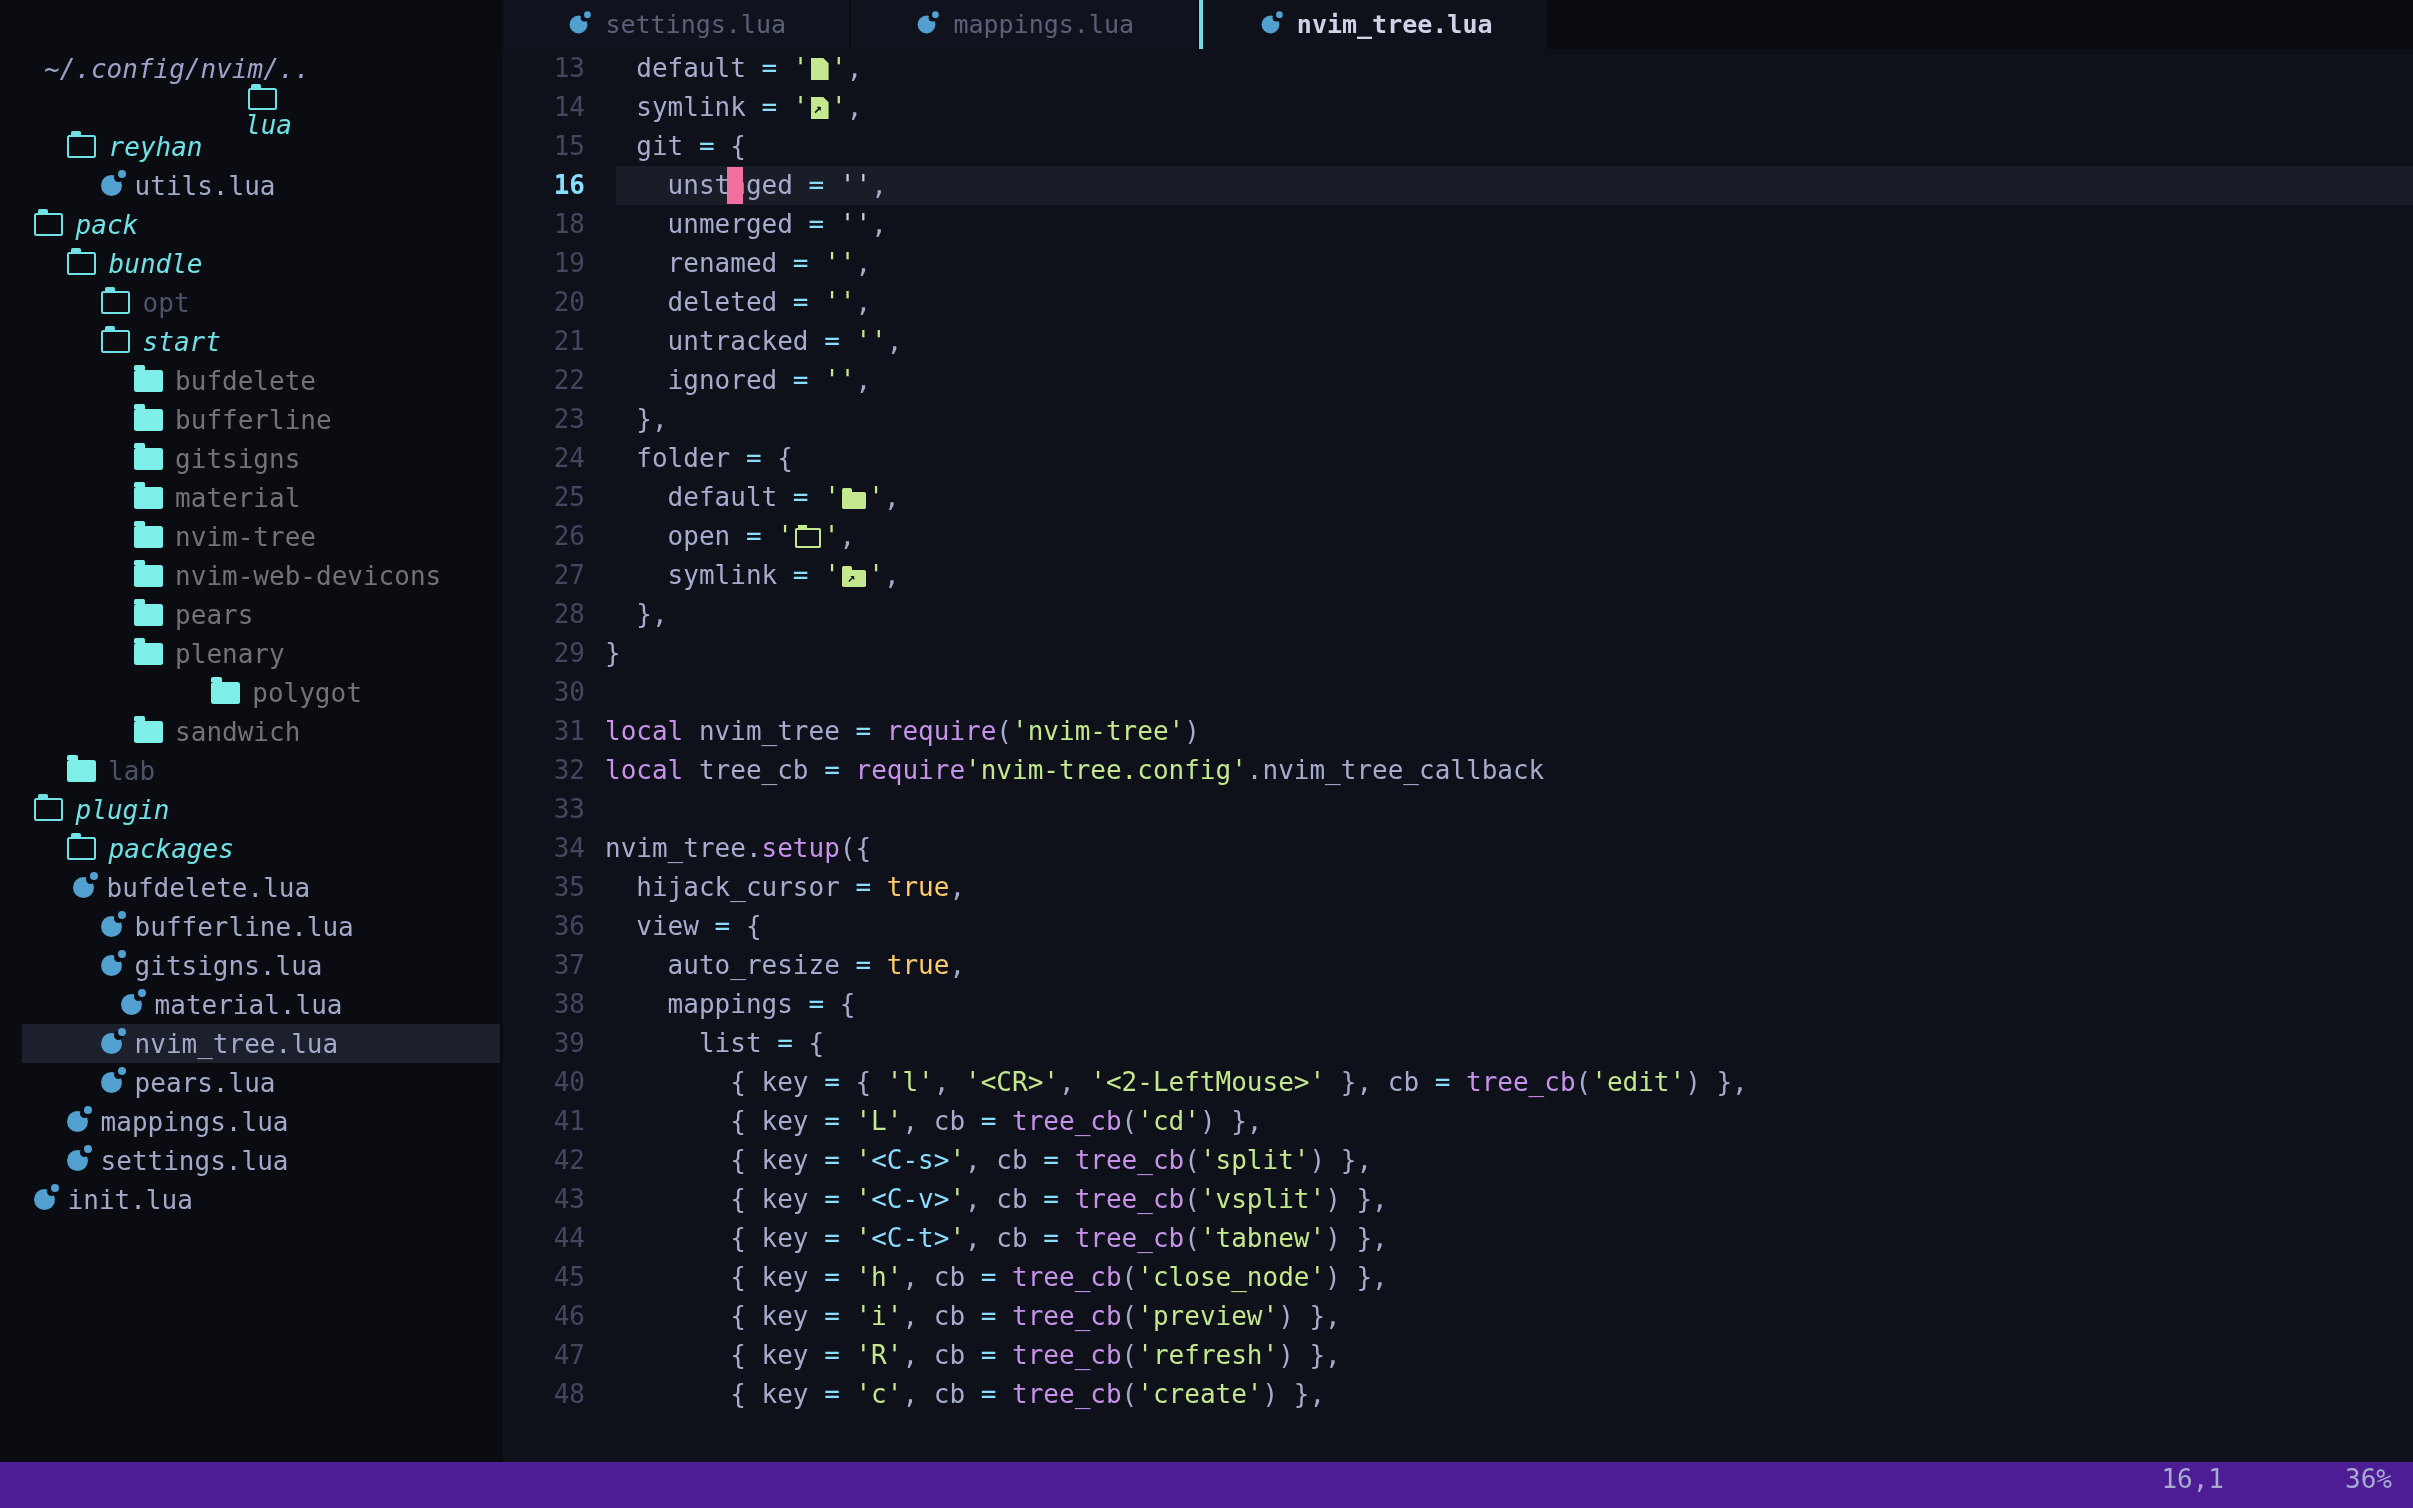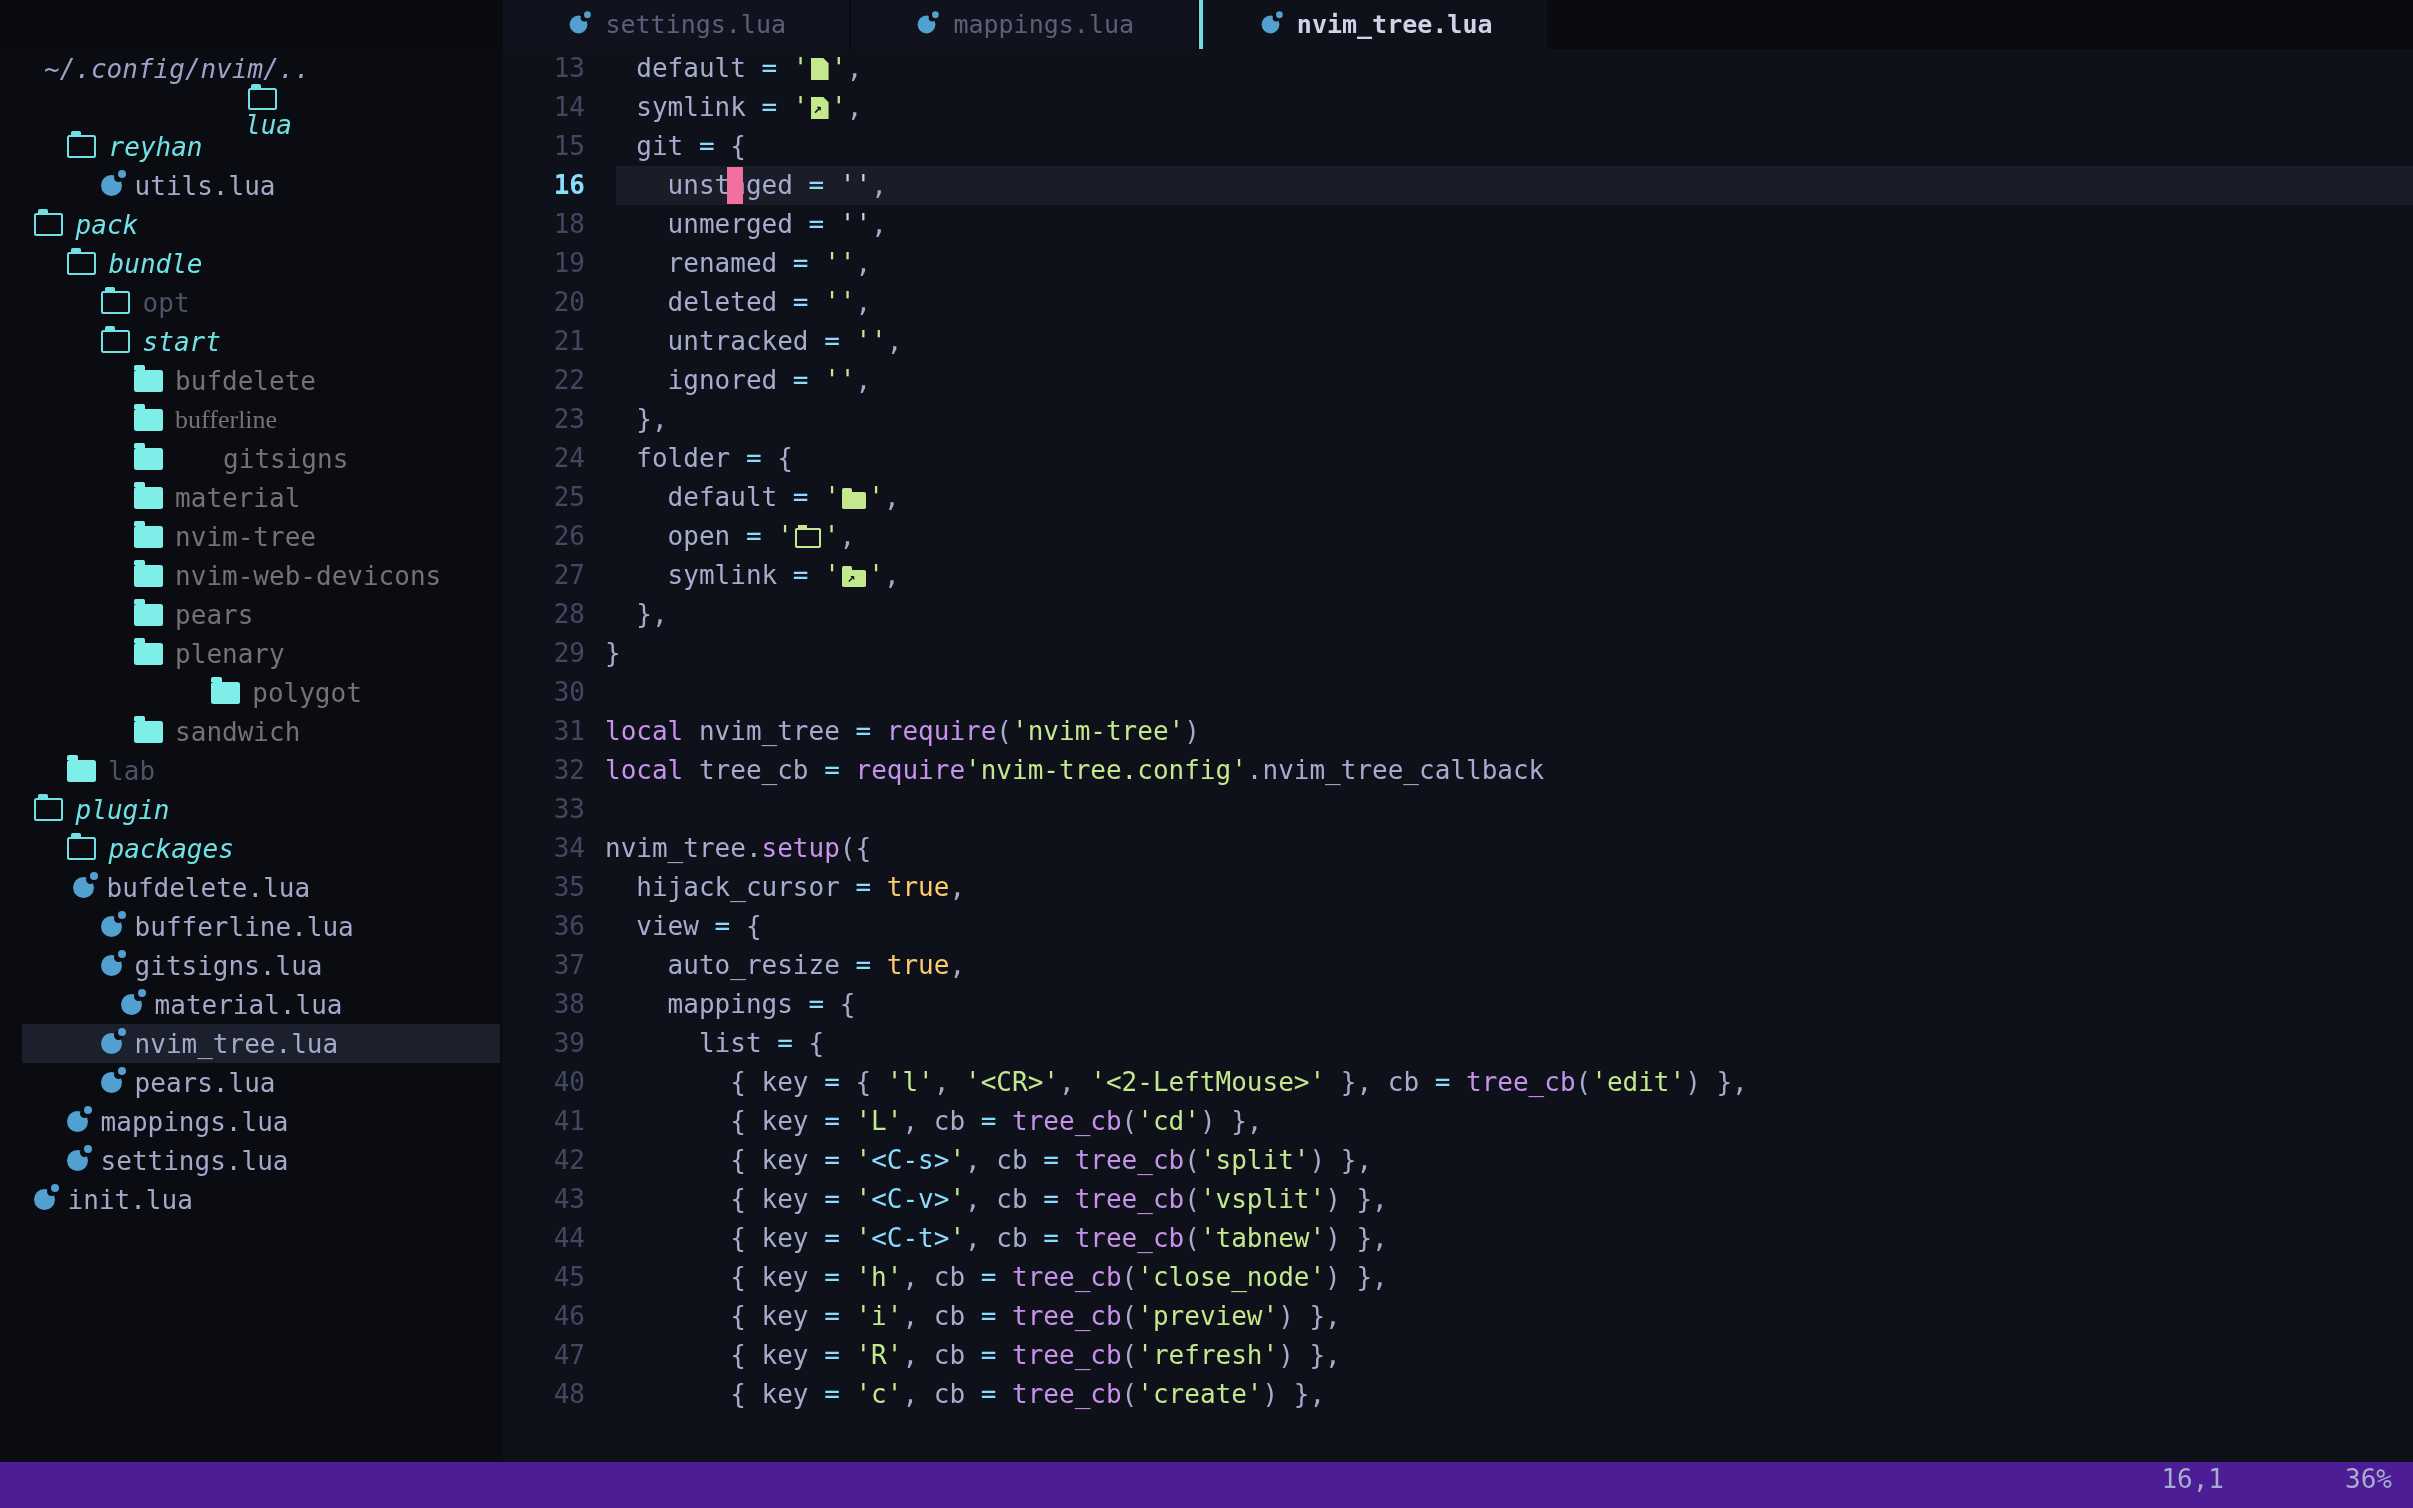--- a/index.html
+++ b/index.html
@@ -97,22 +97,22 @@
   <div id="sidebar">
       <div class="trow" style="padding-left: 44px;"><span class="lbl-path">~/.config/nvim/..</span></div>
       <div class="trow" style="padding-left: 34px; flex-direction: column;"><span class="t-ic tic-open"></span><span class="lbl-open">lua</span></div>
       <div class="trow" style="padding-left: 67px;"><span class="t-ic tic-open"></span><span class="lbl-open">reyhan</span></div>
       <div class="trow" style="padding-left: 101px;"><span class="t-ic tic-lua"></span><span class="lbl-file">utils.lua</span></div>
       <div class="trow" style="padding-left: 34px;"><span class="t-ic tic-open"></span><span class="lbl-open">pack</span></div>
       <div class="trow" style="padding-left: 67px;"><span class="t-ic tic-open"></span><span class="lbl-open">bundle</span></div>
       <div class="trow dim" style="padding-left: 101px;"><span class="t-ic tic-open"></span><span class="lbl-open">opt</span></div>
       <div class="trow" style="padding-left: 101px;"><span class="t-ic tic-open"></span><span class="lbl-open">start</span></div>
       <div class="trow" style="padding-left: 134px;"><span class="t-ic tic-closed"></span><span class="lbl-closed">bufdelete</span></div>
-      <div class="trow" style="padding-left: 134px; font-family: Liberation Serif, serif;"><span class="t-ic tic-closed"></span><span class="lbl-closed">bufferline</span></div>
-      <div class="trow" style="padding-left: 134px; gap: 48px;"><span class="t-ic tic-closed"></span><span class="lbl-closed">gitsigns</span></div>
+      <div class="trow" style="padding-left: 134px;"><span class="t-ic tic-closed"></span><span class="lbl-closed">bufferline</span></div>
+      <div class="trow" style="padding-left: 134px;"><span class="t-ic tic-closed"></span><span class="lbl-closed">gitsigns</span></div>
       <div class="trow" style="padding-left: 134px;"><span class="t-ic tic-closed"></span><span class="lbl-closed">material</span></div>
       <div class="trow" style="padding-left: 134px;"><span class="t-ic tic-closed"></span><span class="lbl-closed">nvim-tree</span></div>
       <div class="trow" style="padding-left: 134px;"><span class="t-ic tic-closed"></span><span class="lbl-closed">nvim-web-devicons</span></div>
       <div class="trow" style="padding-left: 134px;"><span class="t-ic tic-closed"></span><span class="lbl-closed">pears</span></div>
       <div class="trow" style="padding-left: 134px;"><span class="t-ic tic-closed"></span><span class="lbl-closed">plenary</span></div>
       <div class="trow" style="padding-left: 70px; justify-content: center;"><span class="t-ic tic-closed"></span><span class="lbl-closed">polygot</span></div>
       <div class="trow" style="padding-left: 134px;"><span class="t-ic tic-closed"></span><span class="lbl-closed">sandwich</span></div>
       <div class="trow dim" style="padding-left: 67px;"><span class="t-ic tic-closed"></span><span class="lbl-closed">lab</span></div>
       <div class="trow" style="padding-left: 34px;"><span class="t-ic tic-open"></span><span class="lbl-open">plugin</span></div>
       <div class="trow" style="padding-left: 67px;"><span class="t-ic tic-open"></span><span class="lbl-open">packages</span></div>

